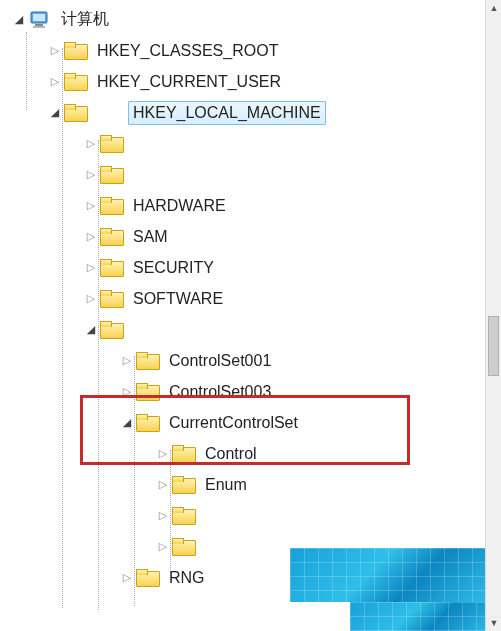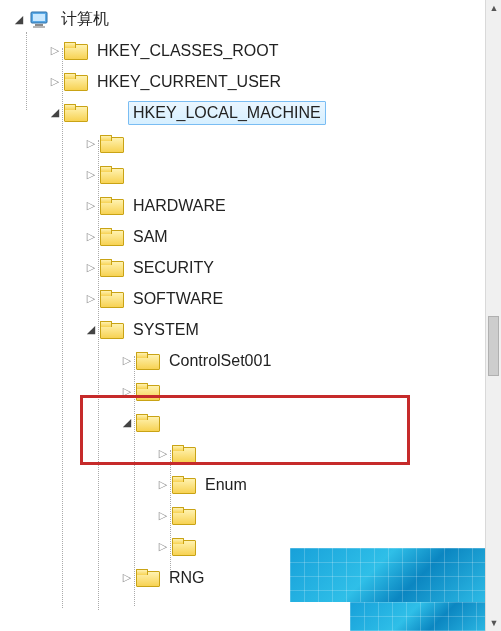--- a/index.html
+++ b/index.html
@@ -189,40 +189,42 @@
     <span class="label">SECURITY</span>
   </div>
   <div class="node" style="padding-left:84px;">
     <span class="toggle">▷</span>
     <span class="icon-folder"></span>
     <span class="label">SOFTWARE</span>
   </div>
   <div class="node" style="padding-left:84px;">
     <span class="toggle exp">◢</span>
     <span class="icon-folder"></span>
-    <span class="label">SYSTEM</span>
   </div>
 
   <div class="node" style="padding-left:120px;">
     <span class="toggle">▷</span>
     <span class="icon-folder"></span>
     <span class="label">ControlSet001</span>
   </div>
   <div class="node" style="padding-left:120px;">
     <span class="toggle">▷</span>
     <span class="icon-folder"></span>
-  </div>
-  <div class="node" style="padding-left:120px;">
-    <span class="toggle exp">◢</span>
-    <span class="icon-folder"></span>
-  </div>
-
-  <div class="node" style="padding-left:156px;">
-    <span class="toggle">▷</span>
-    <span class="icon-folder"></span>
+    <span class="label">ControlSet003</span>
+  </div>
+  <div class="node" style="padding-left:120px;">
+    <span class="toggle exp">◢</span>
+    <span class="icon-folder"></span>
+    <span class="label">CurrentControlSet</span>
+  </div>
+
+  <div class="node" style="padding-left:156px;">
+    <span class="toggle">▷</span>
+    <span class="icon-folder"></span>
+    <span class="label">Control</span>
   </div>
   <div class="node" style="padding-left:156px;">
     <span class="toggle">▷</span>
     <span class="icon-folder"></span>
     <span class="label">Enum</span>
   </div>
   <div class="node" style="padding-left:156px;">
     <span class="toggle">▷</span>
     <span class="icon-folder"></span>
   </div>

